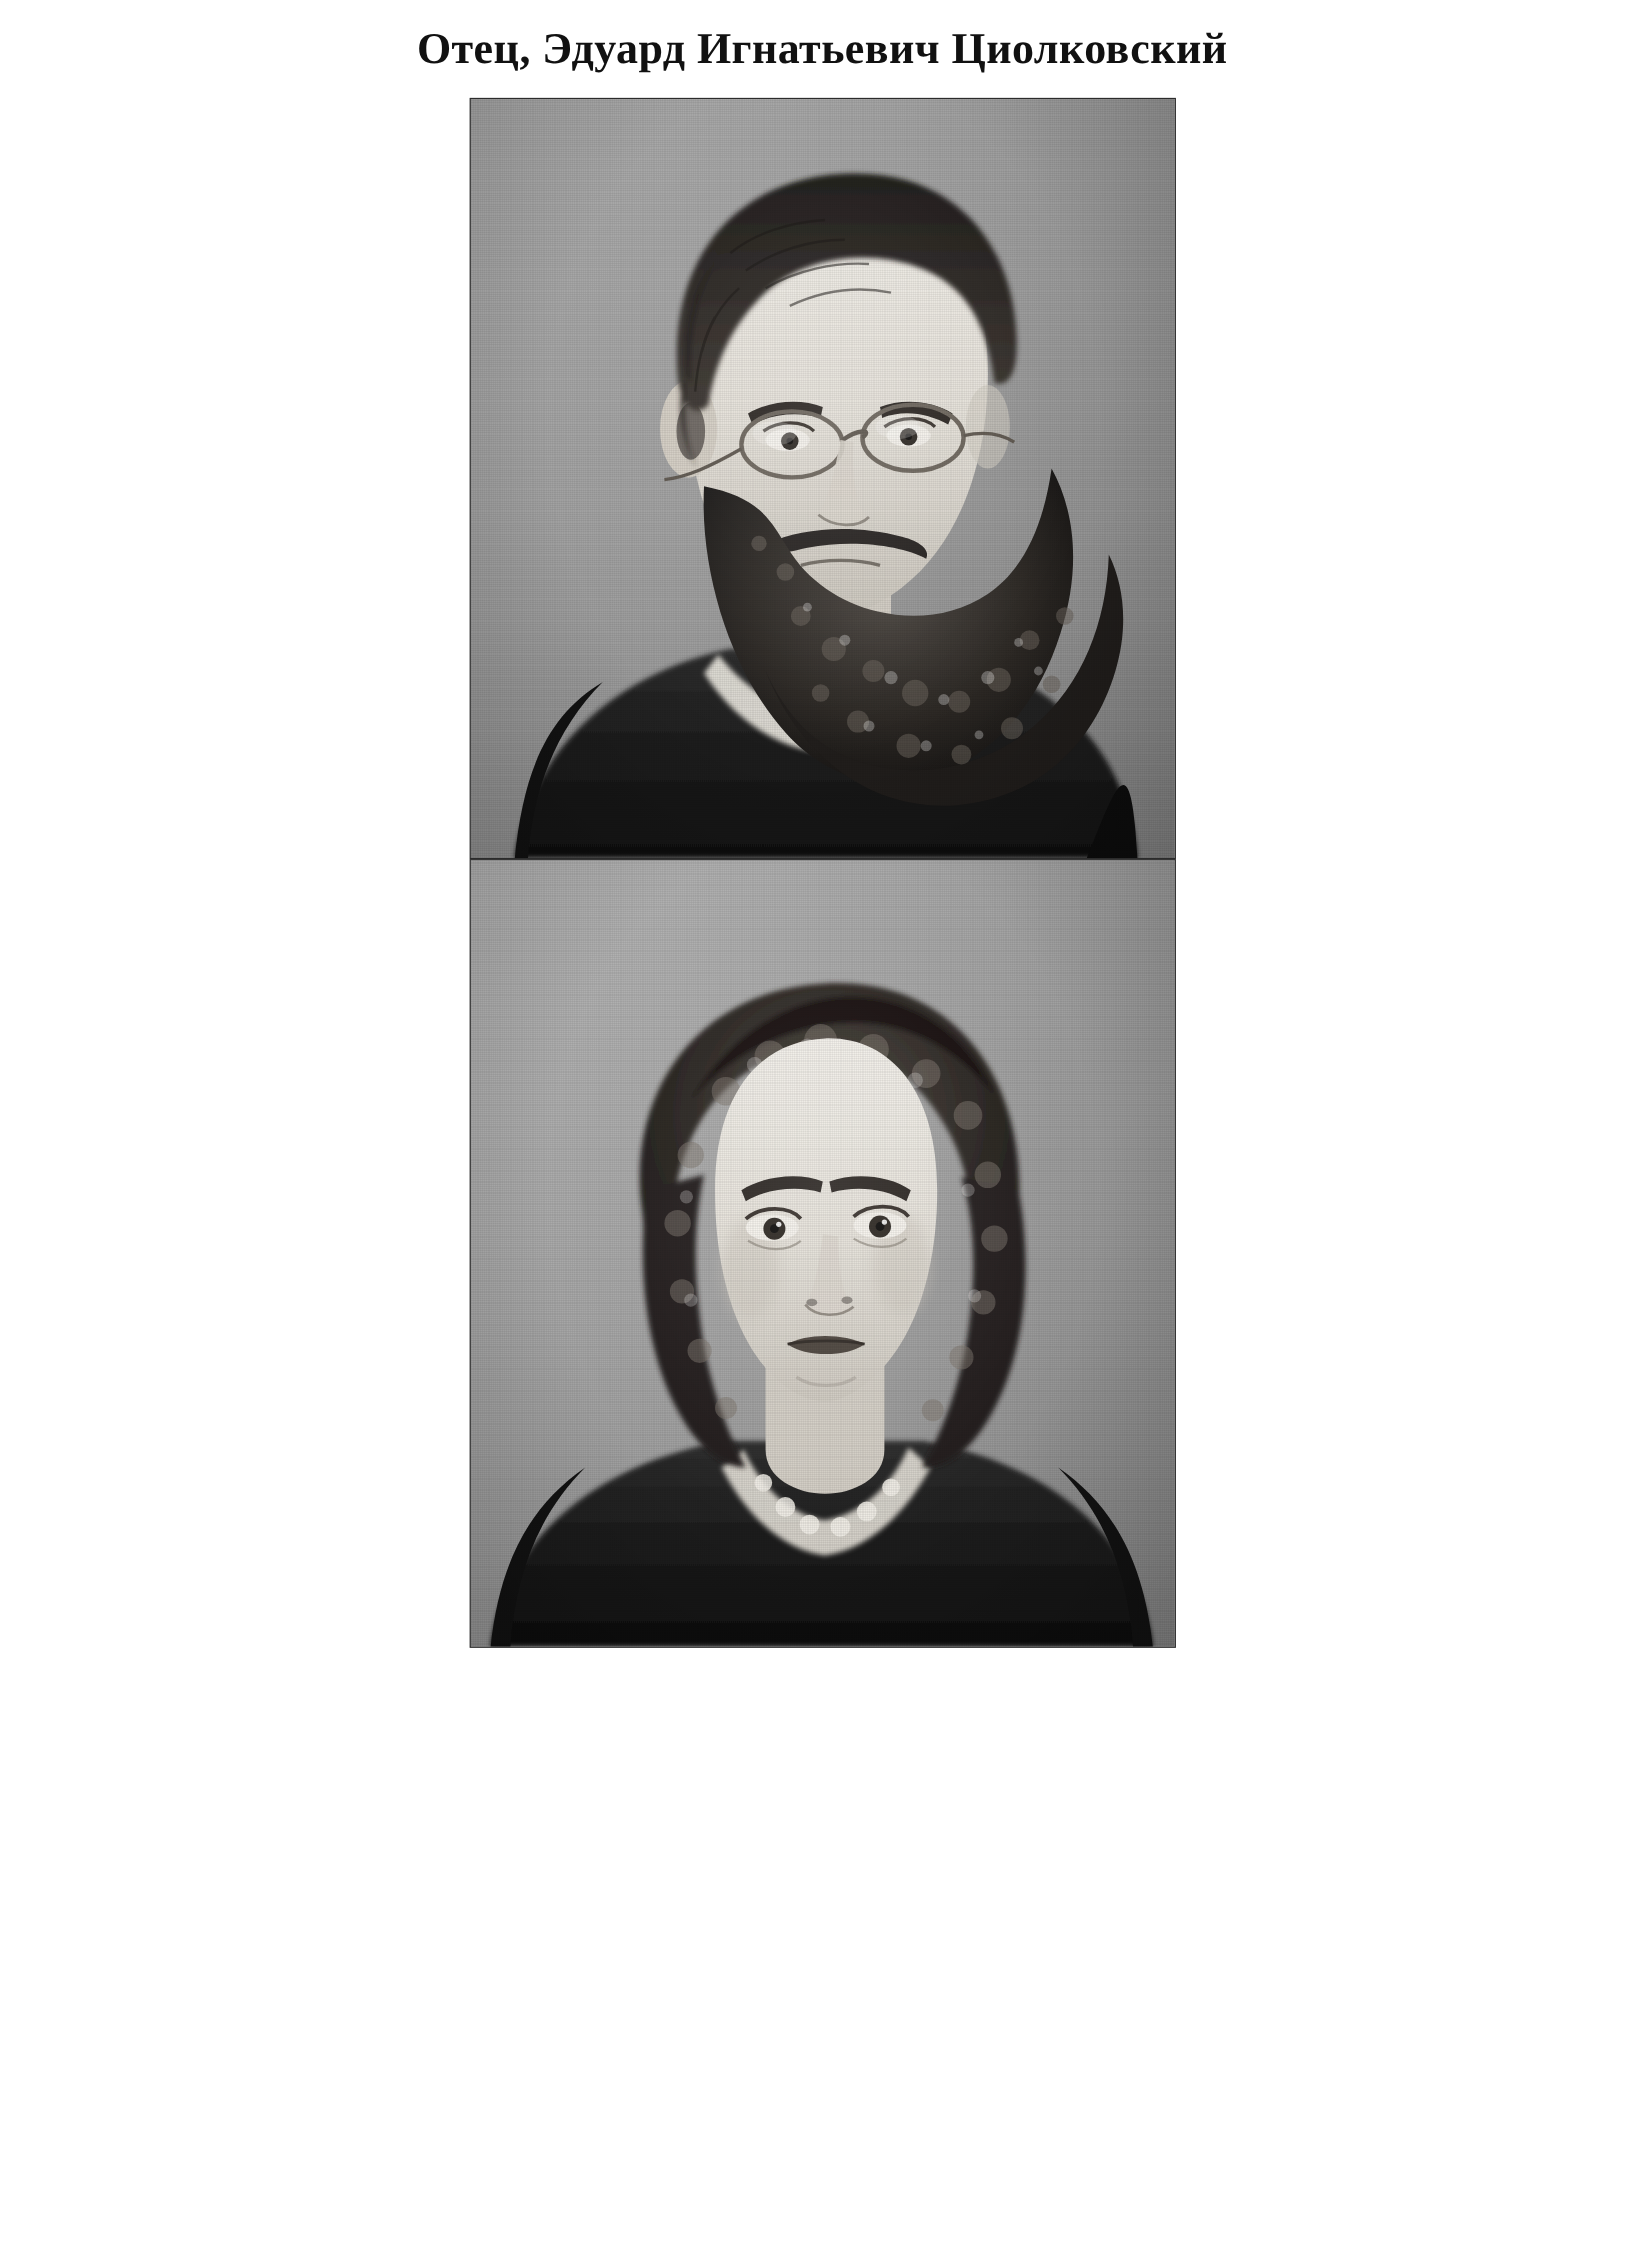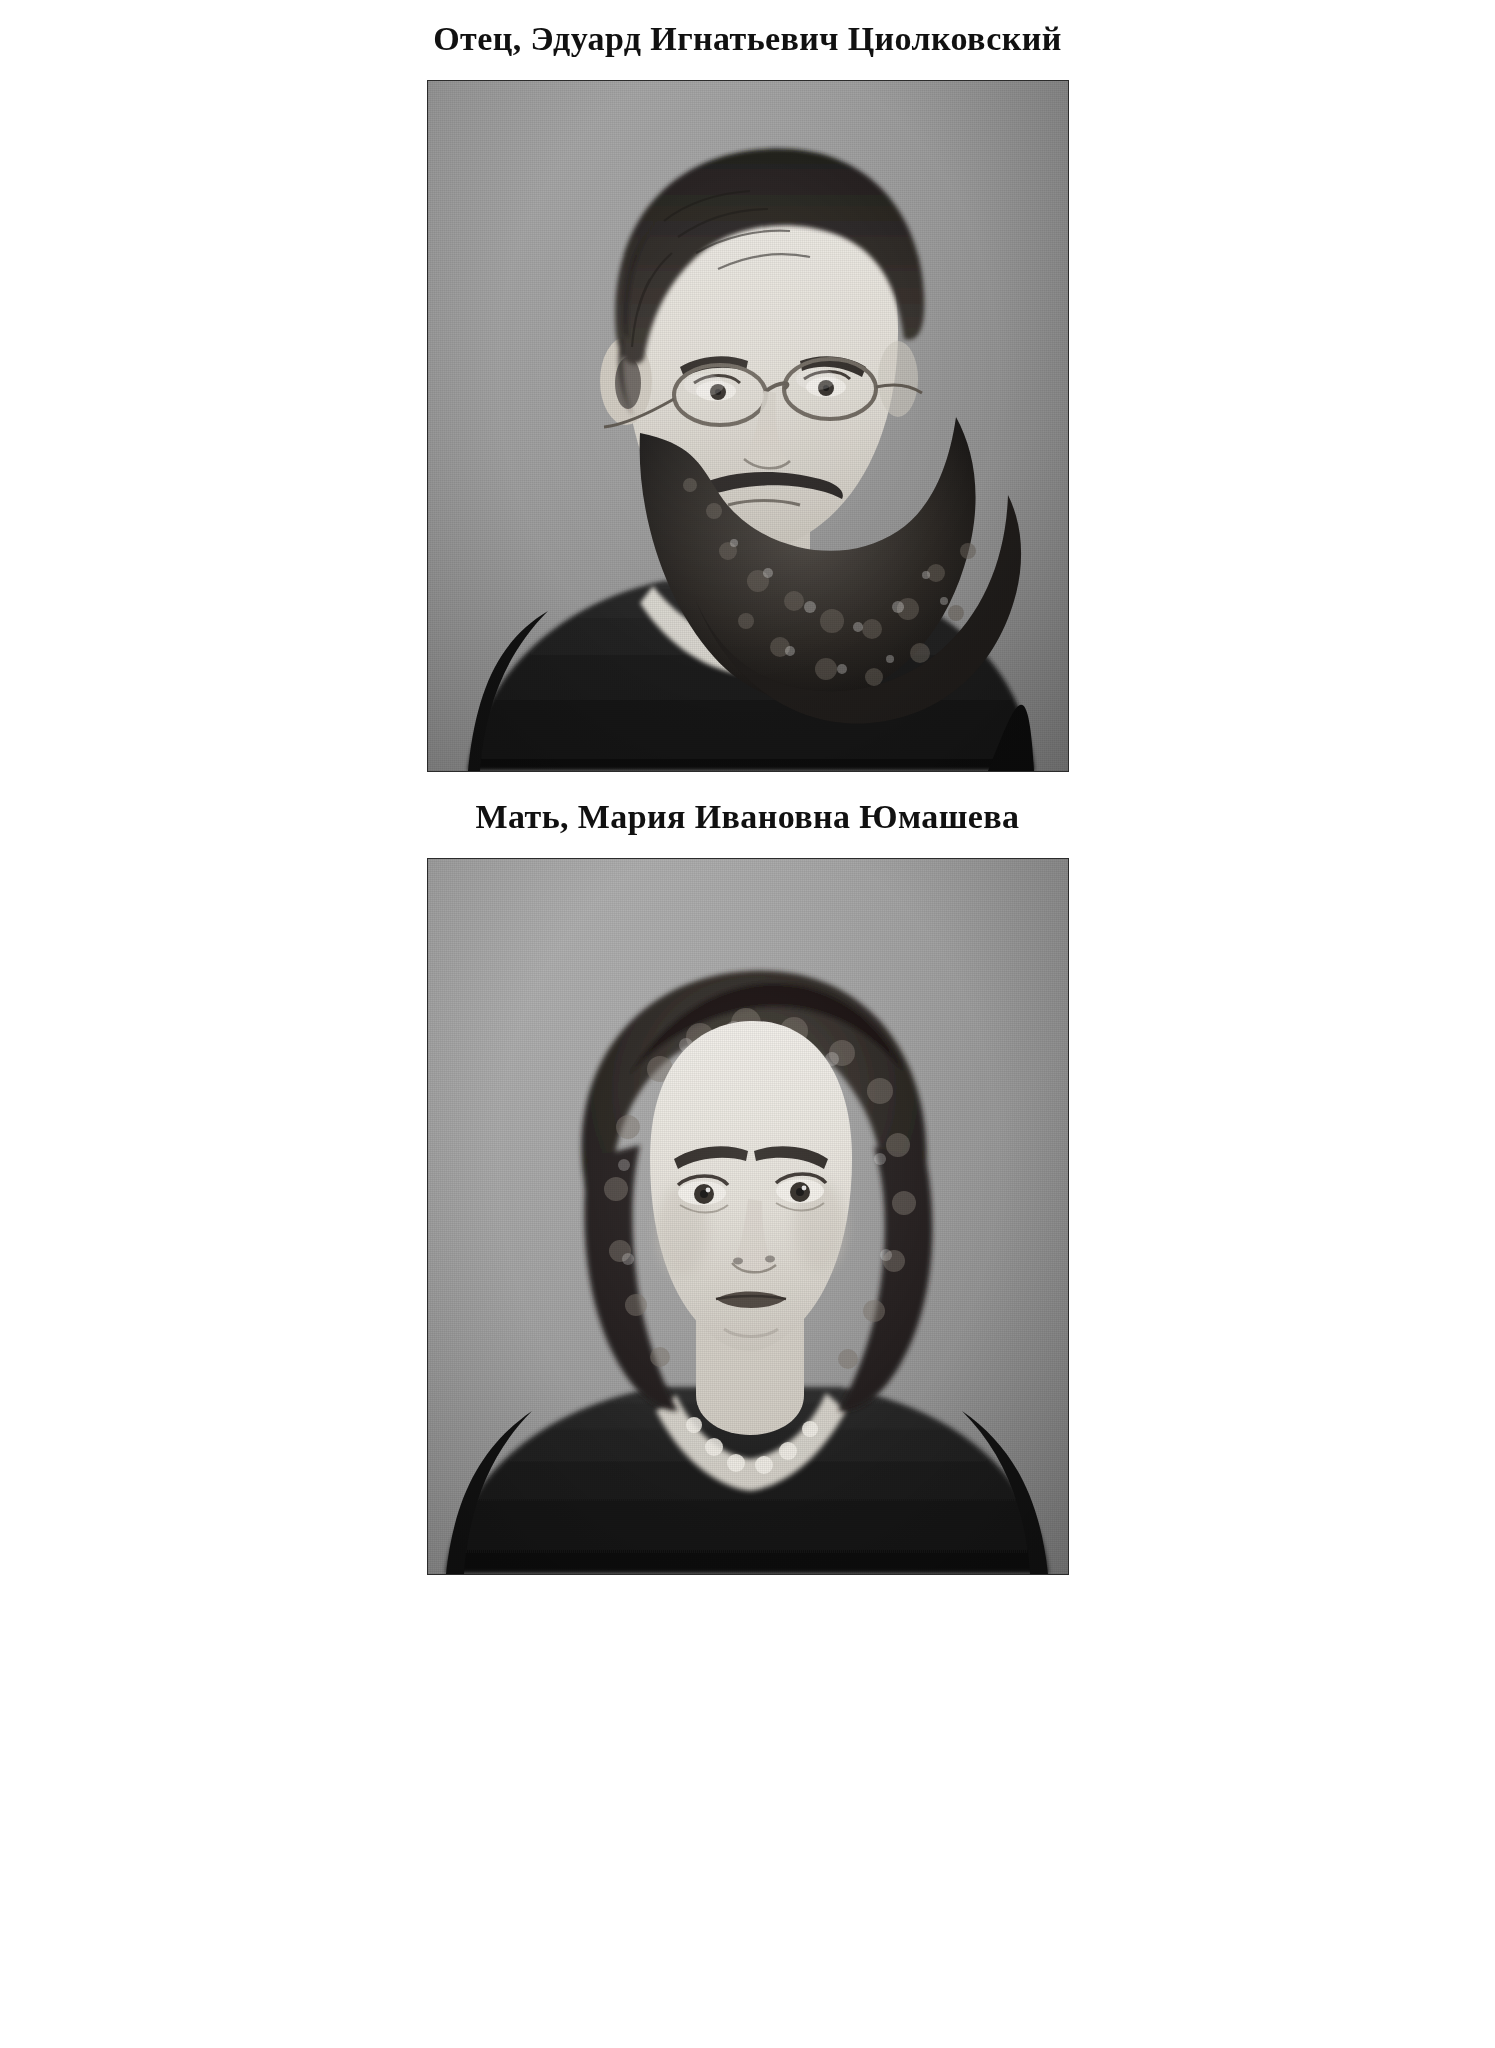--- a/index.html
+++ b/index.html
@@ -17,21 +17,21 @@
   .page {
     position: relative;
     width: 1495px;
     height: 2048px;
     background: #ffffff;
   }
   .caption {
     text-align: center;
     font-family: "Liberation Serif", serif;
     font-weight: bold;
-    font-size: 34px;
+    font-size: 40px;
     letter-spacing: 0.4px;
     color: #111111;
   }
   .figure-block {
     display: flex;
     flex-direction: column;
     align-items: center;
   }
   
   #fig-father-caption {
@@ -230,21 +230,20 @@
         <path d="M560 690 C586 626 600 580 606 690 Z" fill="#0d0d0d"></path>
         <path d="M40 690 C48 610 70 560 120 530 C78 572 56 628 52 690 Z" fill="#121212"></path>
       </svg>
       <div class="grain"></div>
       <div class="vignette"></div>
     </div>
   </div>
 
   <div class="figure-block">
 
-    <div class="caption" id="fig-mother-caption">Мать, Мария Ивановна Юмашева</div>
 
     <div class="photo" id="photo-mother">
       <svg class="portrait" viewBox="0 0 640 715" preserveAspectRatio="none">
         <defs>
           <linearGradient id="bgM" x1="0" y1="0" x2="1" y2="1">
             <stop offset="0%" stop-color="#bdbdbd"></stop>
             <stop offset="45%" stop-color="#a8a8a8"></stop>
             <stop offset="100%" stop-color="#8f8f8f"></stop>
           </linearGradient>
           <linearGradient id="skinM" x1="0" y1="0" x2="0" y2="1">

